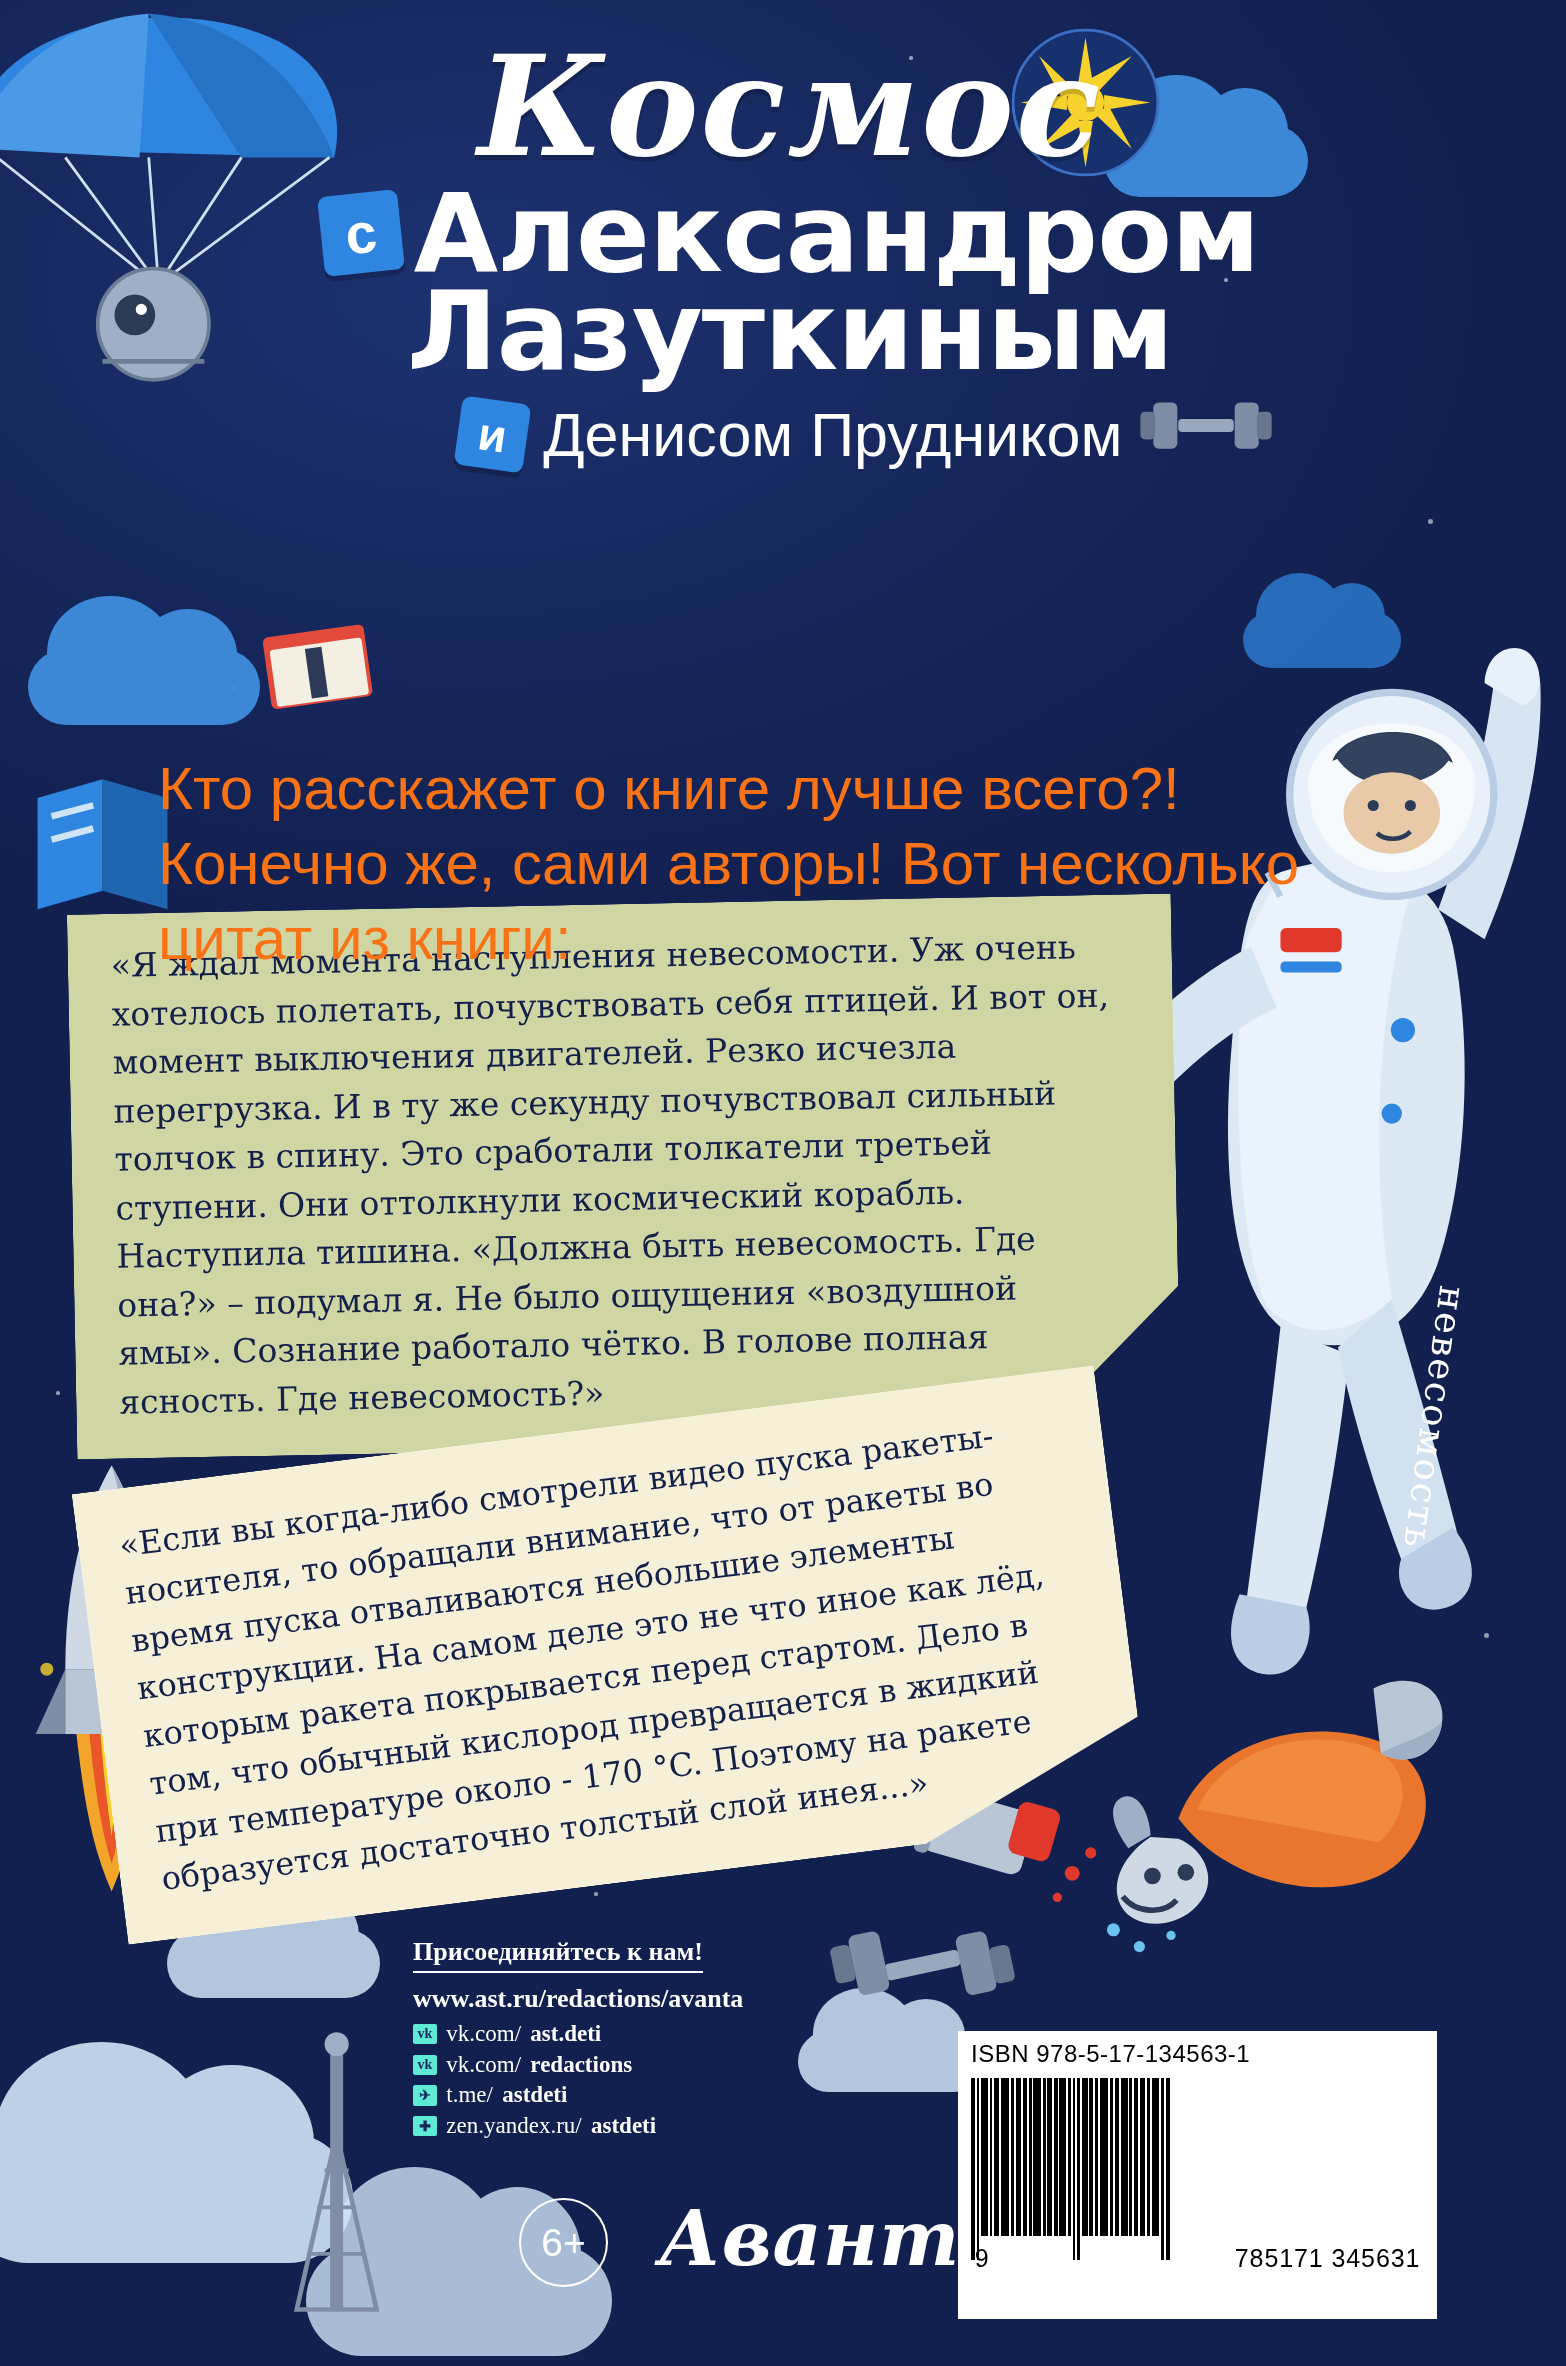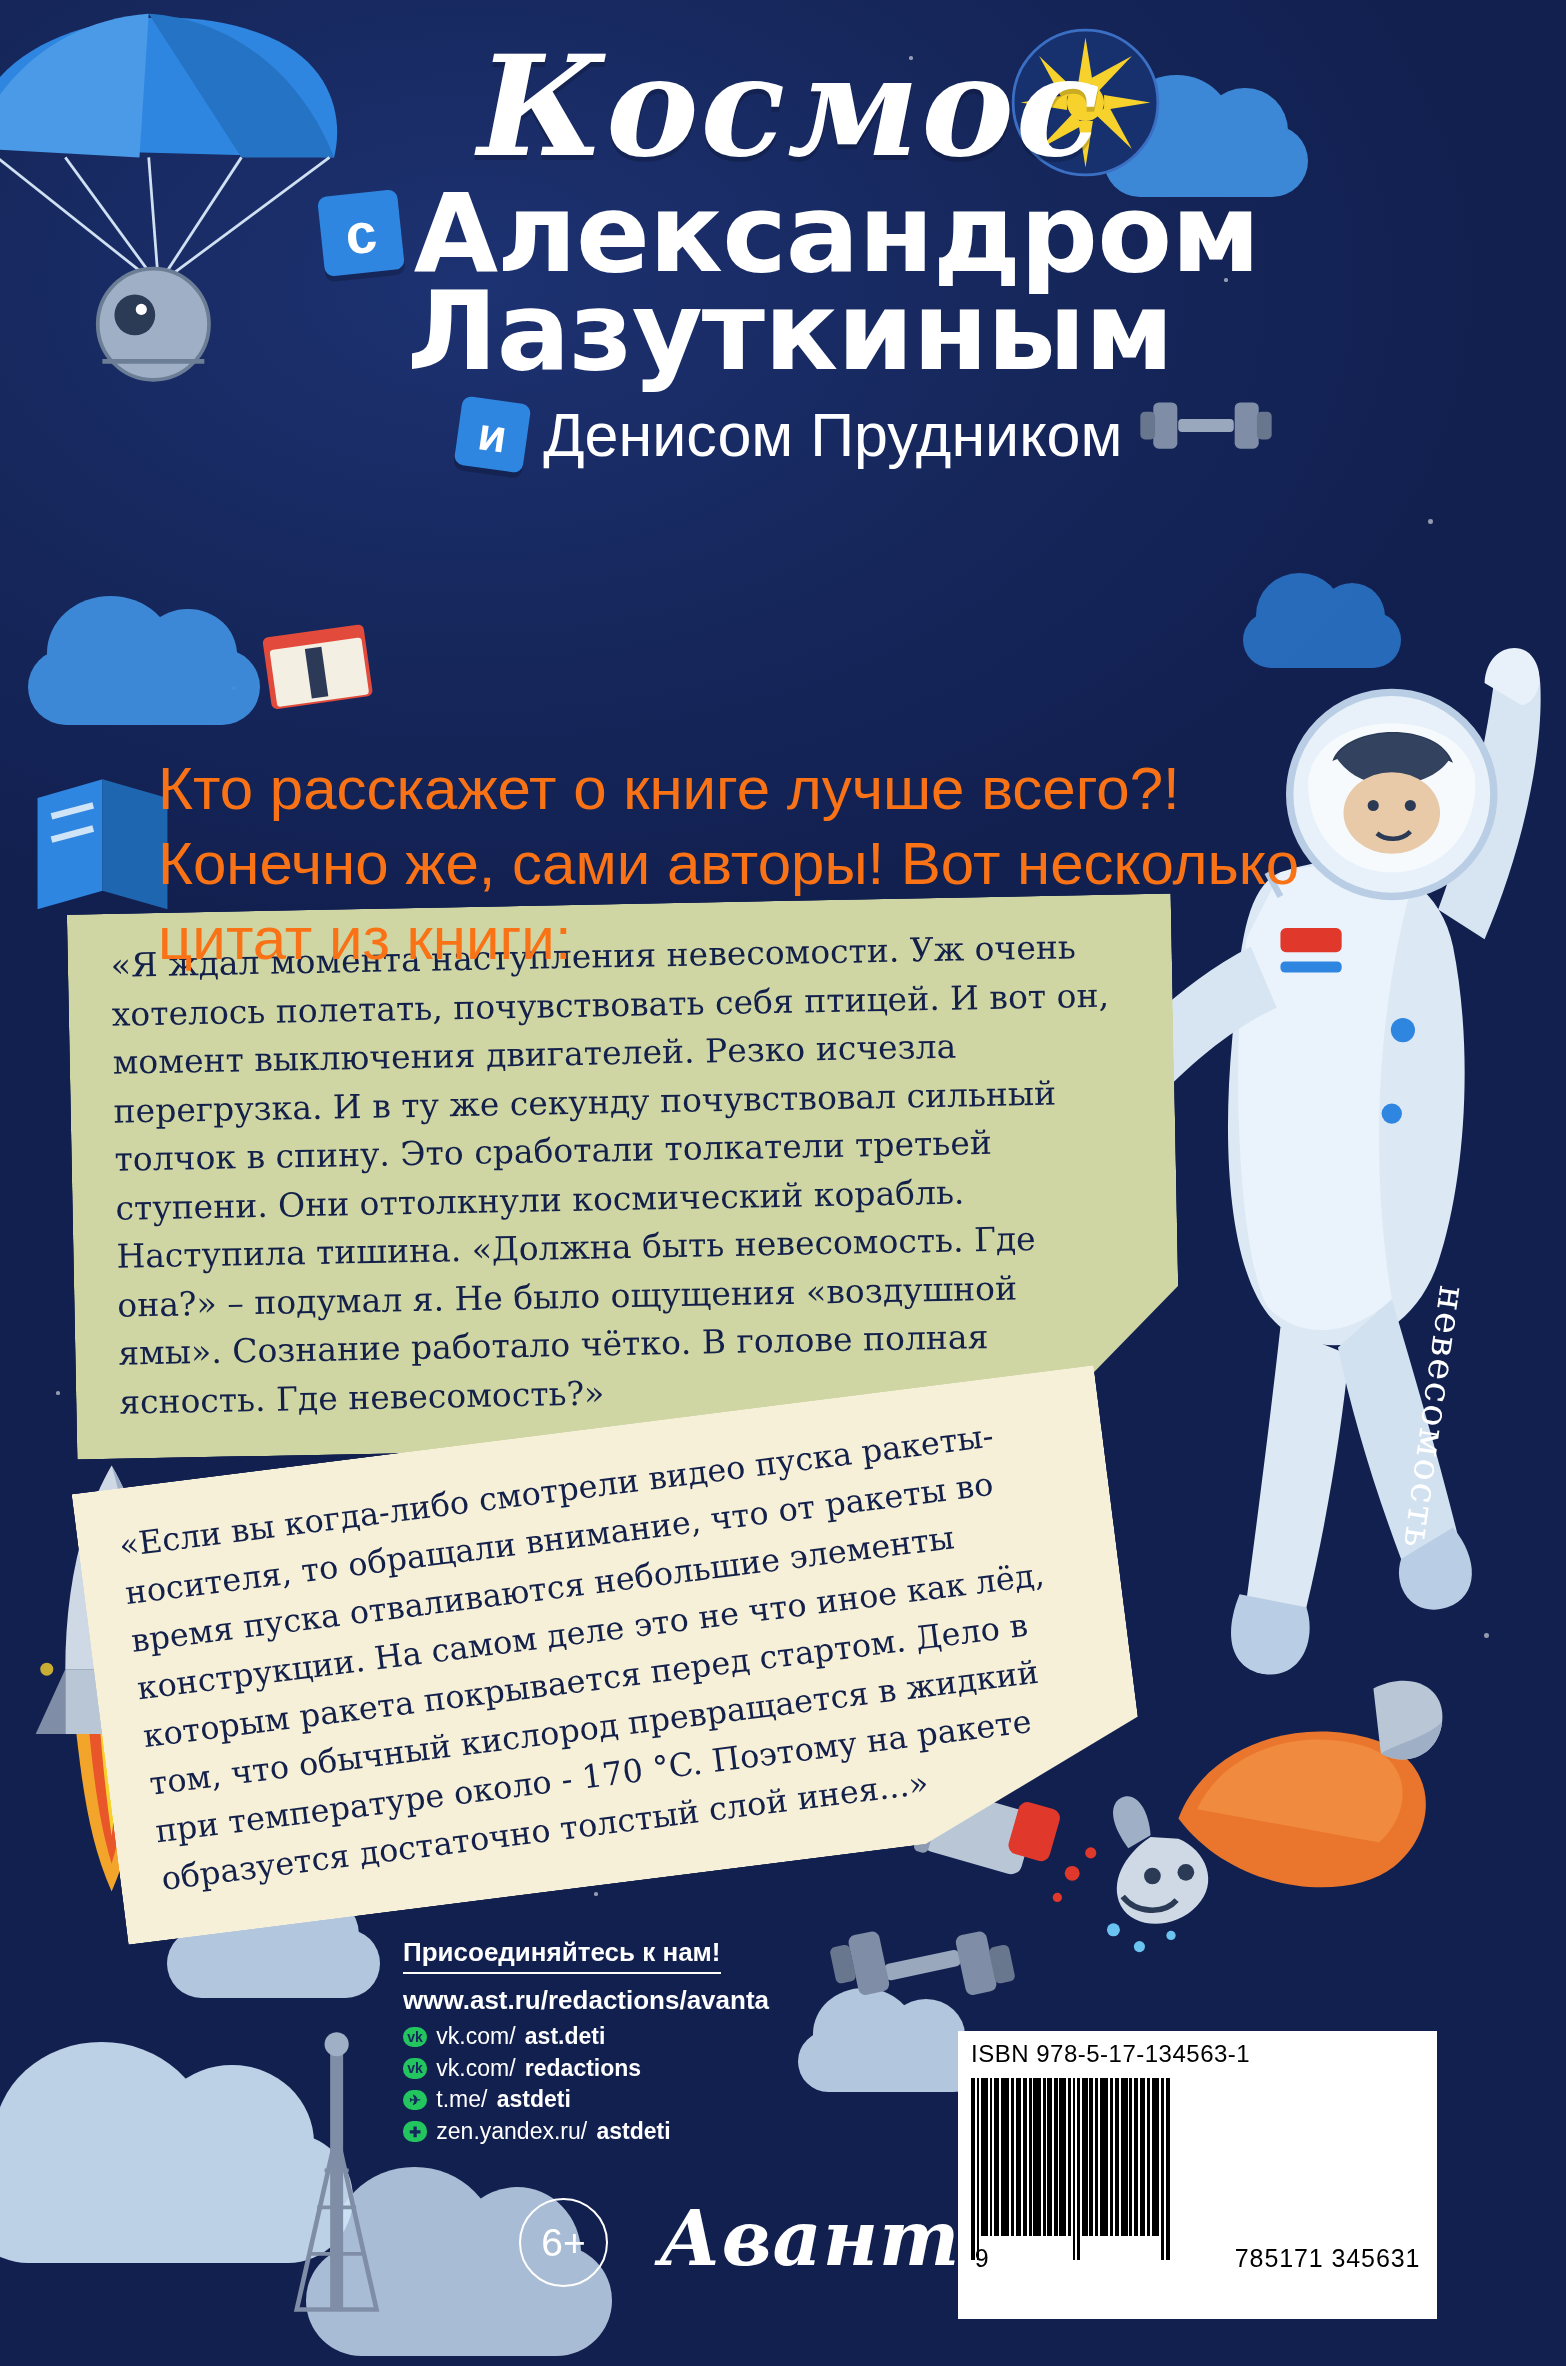--- a/index.html
+++ b/index.html
@@ -178,25 +178,25 @@
     writing-mode: vertical-rl;
     transform: rotate(8deg);
     letter-spacing: 1.9px;
     z-index: 7;
     white-space: nowrap;
   }
 
   
   .social {
     position: absolute;
-    left: 403px;
+    left: 413px;
     top: 1937px;
     z-index: 8;
     color: #ffffff;
-    font-family: Liberation Sans, sans-serif;
+    font-family: Liberation Serif, serif;
   }
   .social .join {
     display: inline-block;
     font-weight: 700;
     font-size: 26px;
     border-bottom: 2.8px solid #ffffff;
     padding-bottom: 3.7px;
     margin-bottom: 5.6px;
   }
   .social .site {
@@ -206,22 +206,22 @@
   }
   .social-row {
     display: flex;
     align-items: center;
     gap: 9.3px;
     font-size: 23px;
     margin-top: 4.6px;
   }
   .sq {
     width: 24px; height: 20.4px;
-    border-radius: 10px;
-    background: #22c55e;
+    border-radius: 2px;
+    background: #5eead4;
     color: #15275c;
     font-size: 14px;
     font-weight: 700;
     display: inline-flex;
     align-items: center;
     justify-content: center;
     flex: 0 0 auto;
   }
   .b { font-weight: 700; }
 

